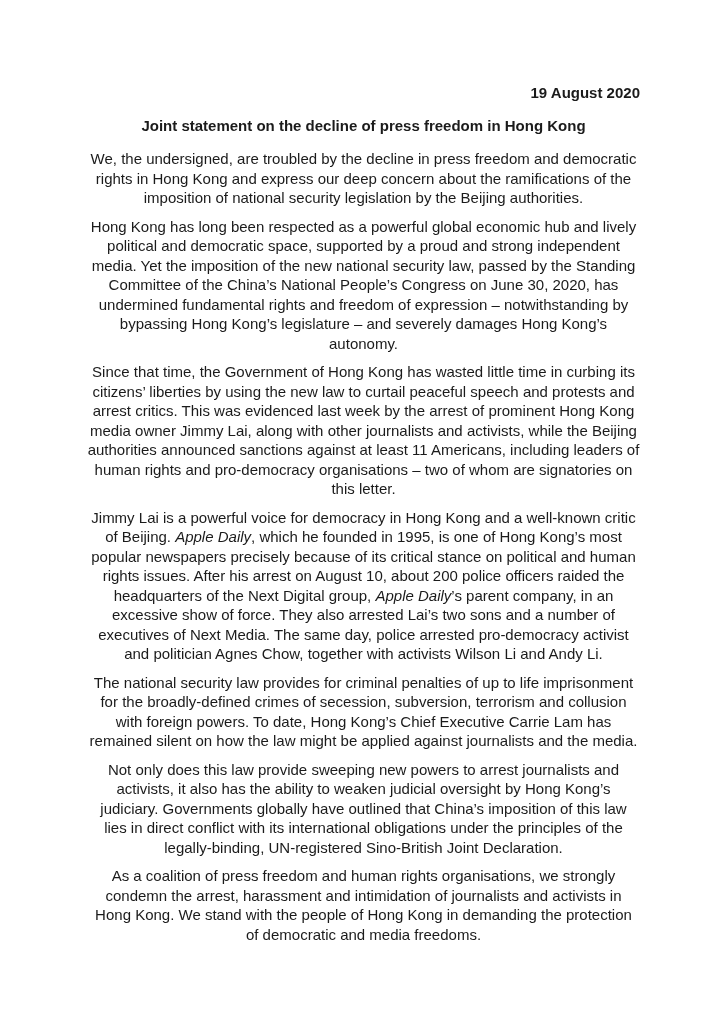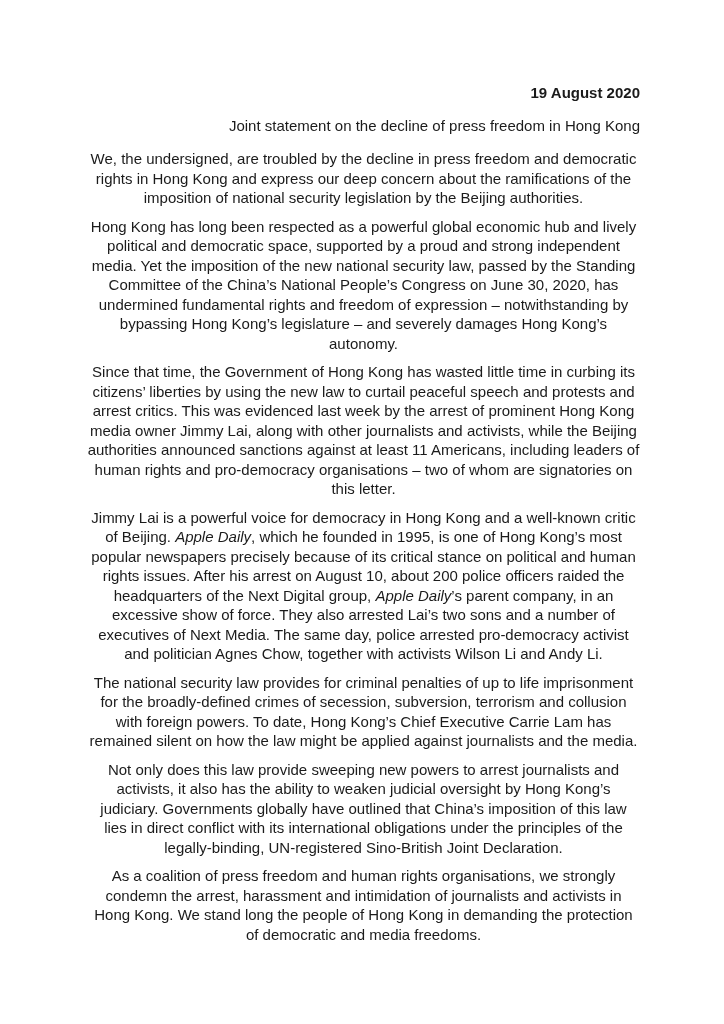--- a/index.html
+++ b/index.html
@@ -23,22 +23,22 @@
     width: 553px;
     font-size: 15px;
     line-height: 19.5px;
   }
   .date-line {
     text-align: right;
     font-weight: bold;
     margin: 0 0 13px 0;
   }
   .doc-title {
-    text-align: right;
-    font-weight: normal;
+    text-align: center;
+    font-weight: bold;
     font-size: 15px;
     margin: 4px 0 14px 0;
   }
   .doc-body p {
     margin: 0 0 9px 0;
     text-align: center;
   }
   .doc-body em {
     font-style: italic;
   }
@@ -50,16 +50,16 @@
   <div class="content">
     <div class="date-line">19 August 2020</div>
     <div class="doc-title">Joint statement on the decline of press freedom in Hong Kong</div>
     <div class="doc-body">
         <p><span>We, the undersigned, are troubled by the decline in press freedom and democratic rights in Hong Kong and express our deep concern about the ramifications of the imposition of national security legislation by the Beijing authorities.</span></p>
         <p><span>Hong Kong has long been respected as a powerful global economic hub and lively political and democratic space, supported by a proud and strong independent media. Yet the imposition of the new national security law, passed by the Standing Committee of the China’s National People’s Congress on June 30, 2020, has undermined fundamental rights and freedom of expression – notwithstanding by bypassing Hong Kong’s legislature – and severely damages Hong Kong’s autonomy.</span></p>
         <p><span>Since that time, the Government of Hong Kong has wasted little time in curbing its citizens’ liberties by using the new law to curtail peaceful speech and protests and arrest critics. This was evidenced last week by the arrest of prominent Hong Kong media owner Jimmy Lai, along with other journalists and activists, while the Beijing authorities announced sanctions against at least 11 Americans, including leaders of human rights and pro-democracy organisations – two of whom are signatories on this letter.</span></p>
         <p><span>Jimmy Lai is a powerful voice for democracy in Hong Kong and a well-known critic of Beijing. </span><em>Apple Daily</em><span>, which he founded in 1995, is one of Hong Kong’s most popular newspapers precisely because of its critical stance on political and human rights issues. After his arrest on August 10, about 200 police officers raided the headquarters of the Next Digital group, </span><em>Apple Daily</em><span>’s parent company, in an excessive show of force.  They also arrested Lai’s two sons and a number of executives of Next Media. The same day, police arrested pro-democracy activist and politician Agnes Chow, together with activists Wilson Li and Andy Li.</span></p>
         <p><span>The national security law provides for criminal penalties of up to life imprisonment for the broadly-defined crimes of secession, subversion, terrorism and collusion with foreign powers. To date, Hong Kong’s Chief Executive Carrie Lam has remained silent on how the law might be applied against journalists and the media.</span></p>
         <p><span>Not only does this law provide sweeping new powers to arrest journalists and activists, it also has the ability to weaken judicial oversight by Hong Kong’s judiciary. Governments globally have outlined that China’s imposition of this law lies in direct conflict with its international obligations under the principles of the legally-binding, UN-registered Sino-British Joint Declaration.</span></p>
-        <p><span>As a coalition of press freedom and human rights organisations, we strongly condemn the arrest, harassment and intimidation of journalists and activists in Hong Kong. We stand long the people of Hong Kong in demanding the protection of democratic and media freedoms.</span></p>
+        <p><span>As a coalition of press freedom and human rights organisations, we strongly condemn the arrest, harassment and intimidation of journalists and activists in Hong Kong. We stand with the people of Hong Kong in demanding the protection of democratic and media freedoms.</span></p>
       </div>
   </div>
 </div>
 
 </body></html>

